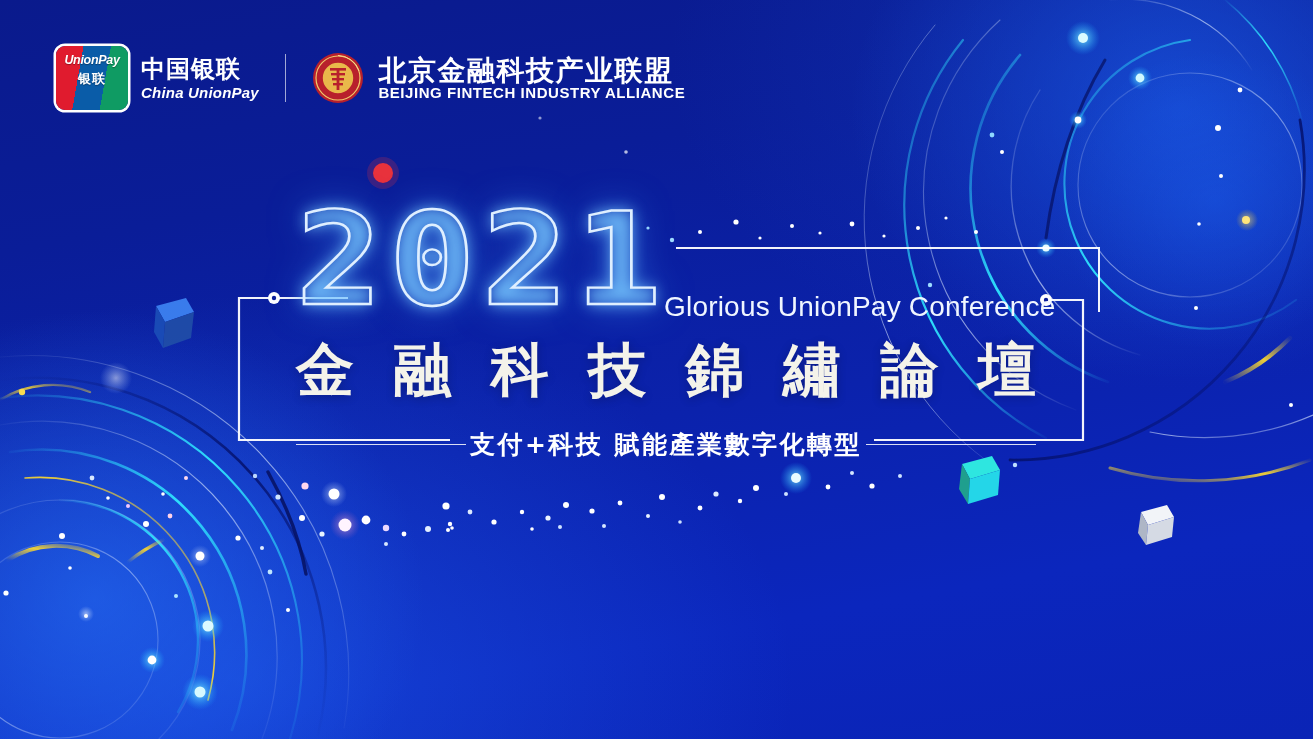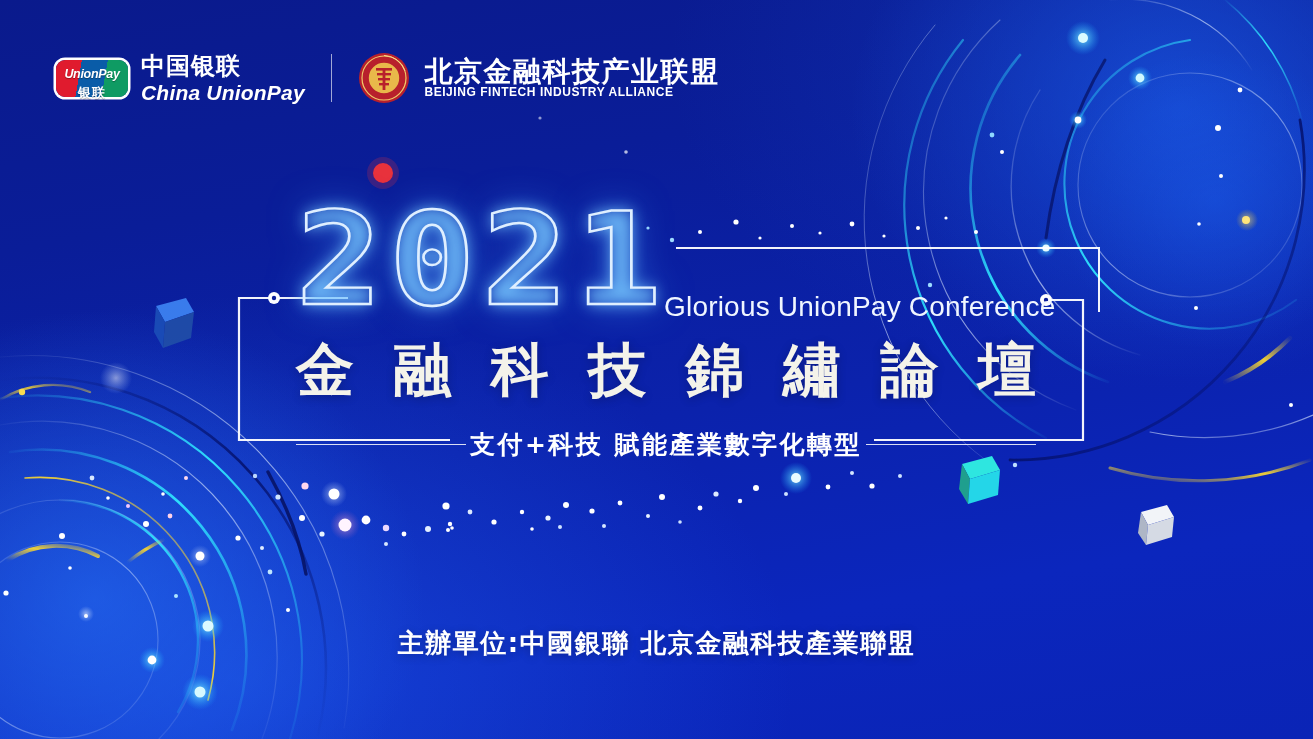--- a/index.html
+++ b/index.html
@@ -14,43 +14,43 @@
     background:
       radial-gradient(ellipse 900px 620px at 18% 92%, rgba(30,90,235,.55) 0%, rgba(30,90,235,0) 62%),
       radial-gradient(ellipse 760px 520px at 88% 8%,  rgba(18,60,190,.50) 0%, rgba(18,60,190,0) 64%),
       linear-gradient(170deg,#0a1a8c 0%,#0a1d98 26%,#0b22ac 55%,#0b26bd 78%,#0a24b6 100%);
   }
   .bgsvg{position:absolute;inset:0;width:1313px;height:739px;pointer-events:none;}
 
   
   .header{position:absolute;left:56px;top:50px;display:flex;align-items:center;height:56px;}
   .up-card{
-    width:72px;height:37px;border-radius:9px;
+    width:72px;height:64px;border-radius:9px;
     background:linear-gradient(100deg,#e01b2e 0%,#e01b2e 33%,#0a5ca8 33%,#0a5ca8 66%,#0f9b63 66%,#0f9b63 100%);
     position:relative;box-shadow:0 0 0 2.5px #fff;flex:none;
   }
   .up-card .t1{
     position:absolute;left:0;right:0;top:7px;text-align:center;
     font-size:12.5px;font-weight:700;font-style:italic;color:#fff;letter-spacing:-.3px;
     font-family:"Liberation Sans",sans-serif;text-shadow:0 1px 1px rgba(0,0,0,.35);
   }
   .up-card .t2{
     position:absolute;left:0;right:0;top:24px;text-align:center;
     font-size:13px;font-weight:700;color:#fff;letter-spacing:1px;
     font-family:Liberation Mono, monospace;text-shadow:0 1px 1px rgba(0,0,0,.35);
   }
   .up-words{margin-left:13px;line-height:1;}
   .up-cn{font-size:24px;font-weight:700;color:#fff;letter-spacing:1px;font-family:"DejaVu Sans",sans-serif;}
-  .up-en{font-size:21px;font-weight:700;font-style:italic;color:#fff;margin-top:4px;letter-spacing:.2px;}
+  .up-en{font-size:15px;font-weight:700;font-style:italic;color:#fff;margin-top:4px;letter-spacing:.2px;}
   .divider{width:1.6px;height:48px;background:rgba(255,255,255,.62);margin:0 26px;}
 
   .bfia-seal{width:52px;height:52px;flex:none;position:relative;}
   .bfia-words{margin-left:14px;line-height:1;}
   .bfia-cn{font-size:28px;font-weight:700;color:#fff;letter-spacing:1.5px;font-family:"DejaVu Sans",sans-serif;}
-  .bfia-en{font-size:12px;font-weight:700;color:#fff;letter-spacing:.55px;
+  .bfia-en{font-size:15px;font-weight:700;color:#fff;letter-spacing:.55px;
            font-family:"Liberation Sans",sans-serif;}
 
   
   .year{
     position:absolute;left:296px;top:196px;
     font-size:128px;line-height:1;font-weight:700;letter-spacing:6px;
     font-family:"DejaVu Sans Mono","Liberation Mono",monospace;
     color:transparent;
     -webkit-text-stroke:2.4px #dfefff;
     text-shadow:0 0 14px rgba(120,200,255,.85),0 0 34px rgba(70,160,255,.55);
@@ -377,14 +377,13 @@
     <span>論</span>
     <span>壇</span>
   </div>
 
   <div class="tagline-row">
     <div class="tag-rule"></div>
     <div class="tagline">支付+科技 賦能產業數字化轉型</div>
     <div class="tag-rule"></div>
   </div>
 
-  <div class="footer">主辦單位:中國銀聯 北京金融科技產業聯盟</div>
 </div>
 
 </body></html>

